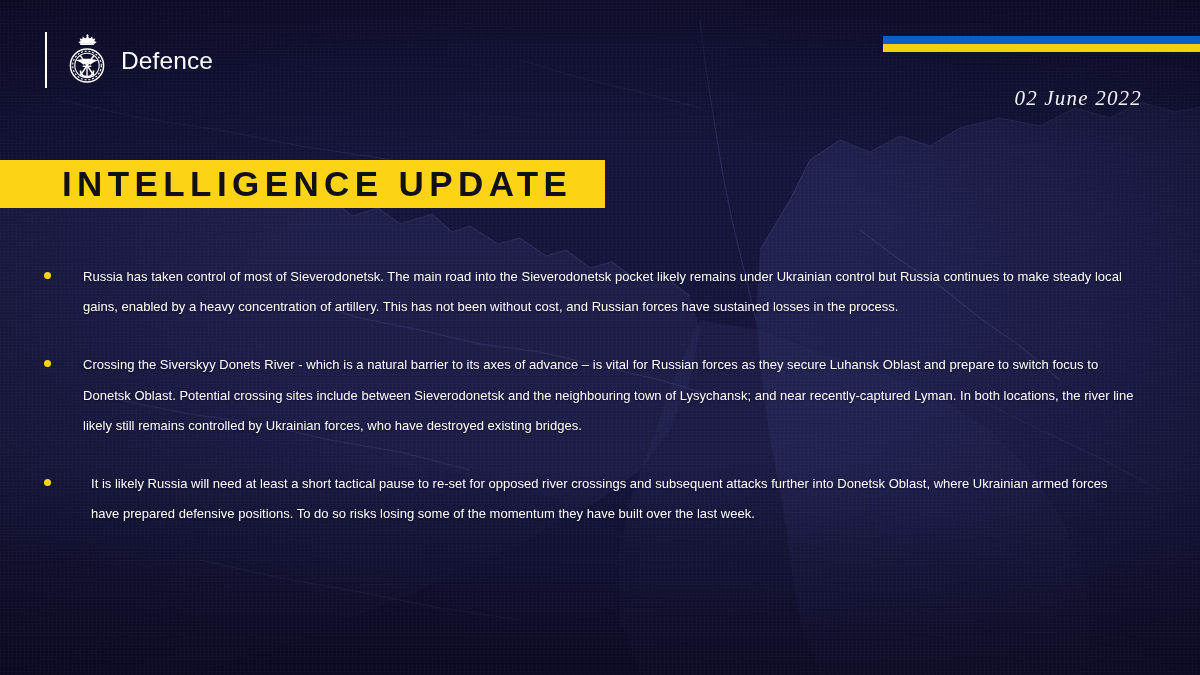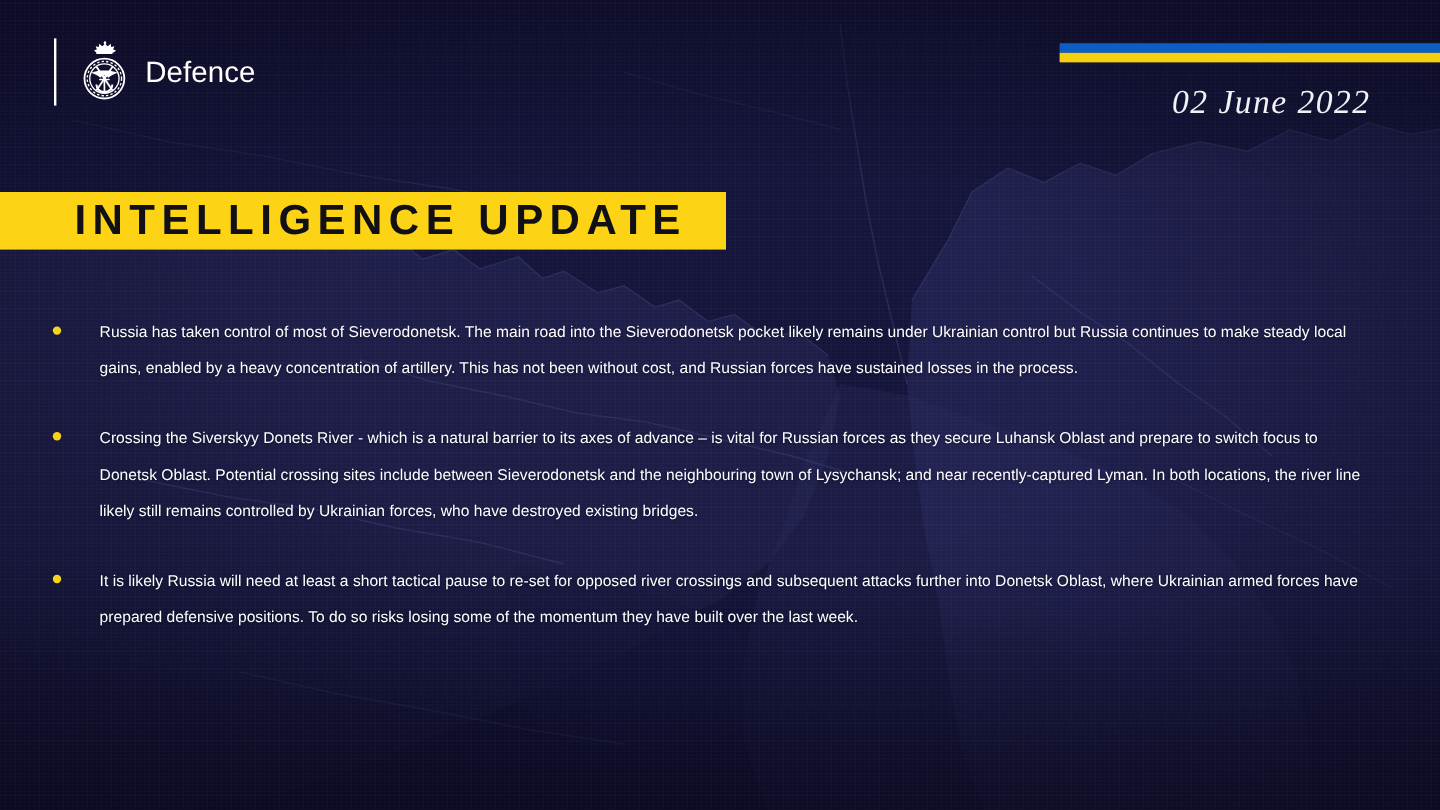--- a/index.html
+++ b/index.html
@@ -82,24 +82,24 @@
     font-size:21px;
     letter-spacing:4.0px;
     font-weight:400;
     line-height:27px;
     white-space:nowrap;
   }
   .update-date {
     color:#f2f2f6;
     font-family:"Liberation Serif", serif;
     font-style:italic;
-    font-size:28px;
+    font-size:21px;
     letter-spacing:1.2px;
     line-height:26px;
-    margin-top:2px;
+    margin-top:14px;
     white-space:nowrap;
   }
 
   
   .banner {
     position:absolute; left:0; top:160px;
     width:605px; height:48px;
     background:#fcd415;
     display:flex; align-items:center;
   }
@@ -116,21 +116,21 @@
   
   .bullets {
     position:absolute; left:0; top:262px;
     width:1200px;
   }
   .bullet-row {
     display:flex;
     padding:0 62px 0 40px;
     margin-bottom:28px;
   }
-  .bullet-row:last-child { margin-bottom:4px; }
+  .bullet-row:last-child { margin-bottom:4px;gap:8px; }
   .bullet-dot {
     flex:none;
     width:43px;
     padding-top:10px;
   }
   .bullet-dot i {
     display:block;
     width:7px; height:7px;
     border-radius:50%;
     background:#f7d417;

